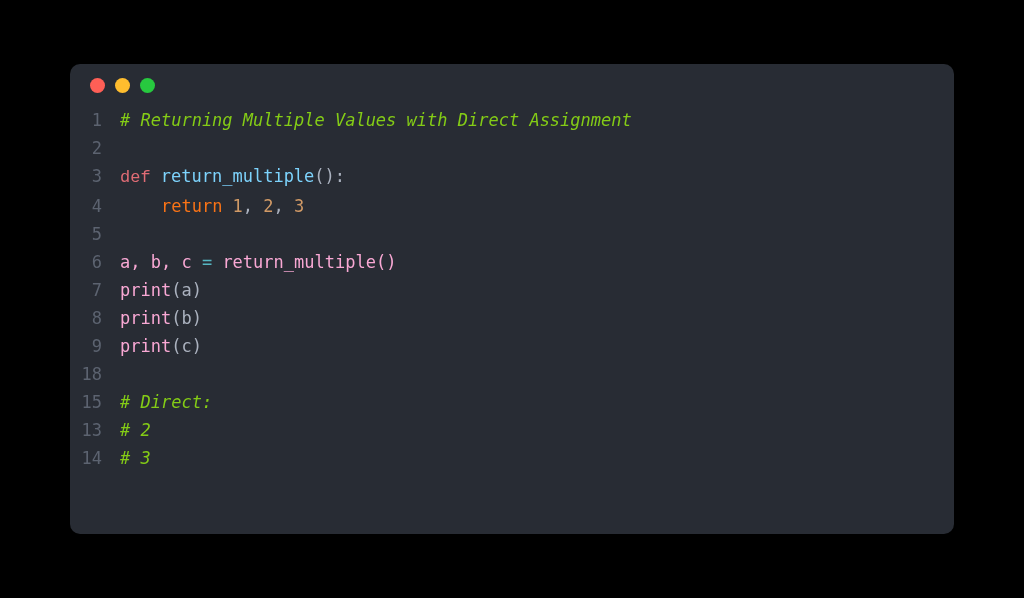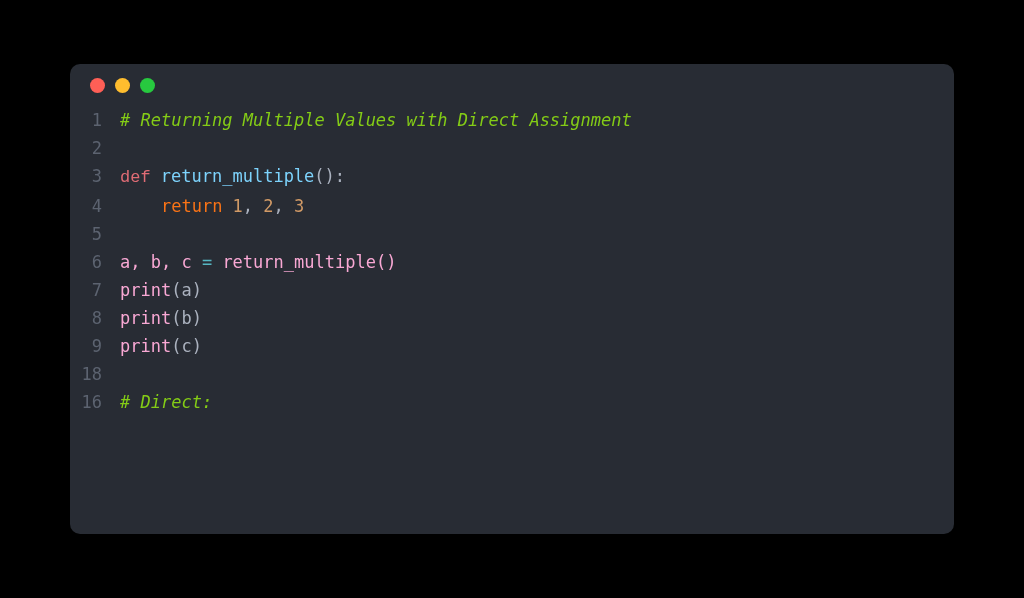--- a/index.html
+++ b/index.html
@@ -80,15 +80,17 @@
       <div class="line"><span class="lineno">1</span><span class="code"><span class="tok-comment"># Returning Multiple Values with Direct Assignment</span></span></div>
       <div class="line"><span class="lineno">2</span><span class="code"></span></div>
       <div class="line"><span class="lineno">3</span><span class="code"><span class="tok-def">def </span><span class="tok-func">return_multiple</span><span class="tok-paren">():</span></span></div>
       <div class="line"><span class="lineno">4</span><span class="code"><span class="tok-ident">    </span><span class="tok-return">return </span><span class="tok-number">1</span><span class="tok-punct">, </span><span class="tok-number">2</span><span class="tok-punct">, </span><span class="tok-number">3</span></span></div>
       <div class="line"><span class="lineno">5</span><span class="code"></span></div>
       <div class="line"><span class="lineno">6</span><span class="code"><span class="tok-ident">a, b, c </span><span class="tok-op">=</span><span class="tok-ident"> return_multiple()</span></span></div>
       <div class="line"><span class="lineno">7</span><span class="code"><span class="tok-ident">print</span><span class="tok-paren">(a)</span></span></div>
       <div class="line"><span class="lineno">8</span><span class="code"><span class="tok-ident">print</span><span class="tok-paren">(b)</span></span></div>
       <div class="line"><span class="lineno">9</span><span class="code"><span class="tok-ident">print</span><span class="tok-paren">(c)</span></span></div>
       <div class="line"><span class="lineno">18</span><span class="code"></span></div>
-      <div class="line"><span class="lineno">16</span><span class="code"><span class="tok-comment"># Direct:</span></span></div>
+      <div class="line"><span class="lineno">15</span><span class="code"><span class="tok-comment"># Direct:</span></span></div>
+      <div class="line"><span class="lineno">13</span><span class="code"><span class="tok-comment"># 2</span></span></div>
+      <div class="line"><span class="lineno">14</span><span class="code"><span class="tok-comment"># 3</span></span></div>
     </div>
 </div>
 
 </body></html>

